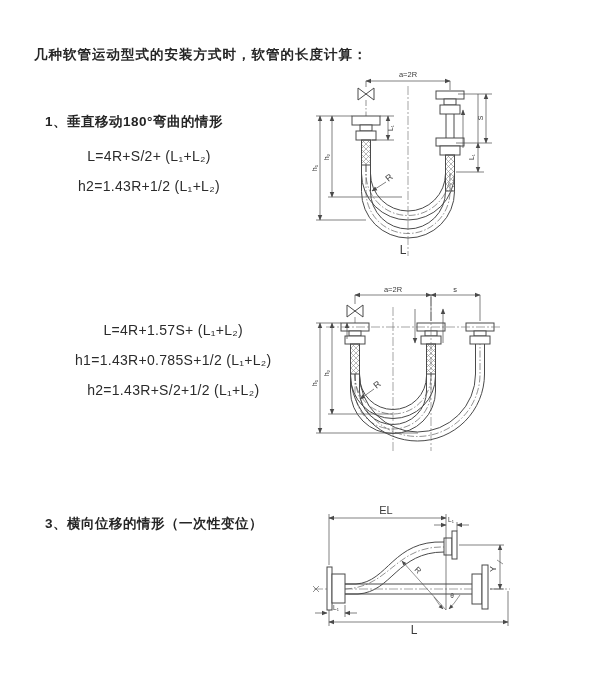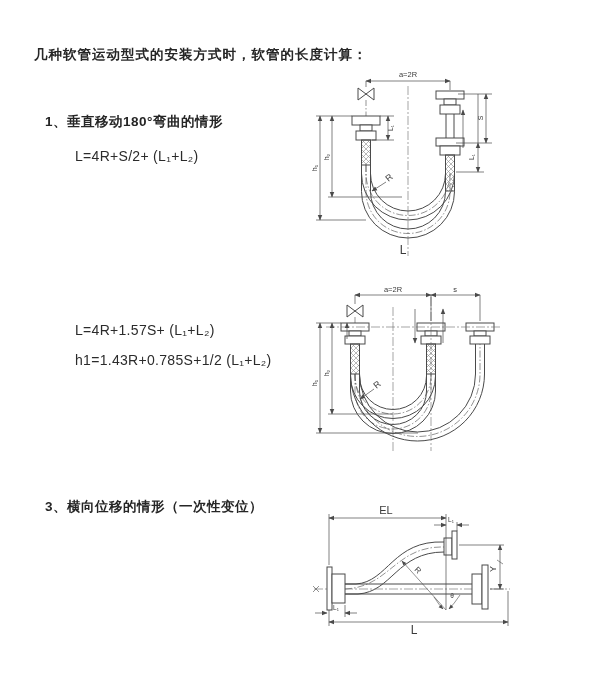--- a/index.html
+++ b/index.html
@@ -5,23 +5,23 @@
   html,body{margin:0;padding:0;}
   body{
     width:600px;height:675px;position:relative;background:#ffffff;
     font-family:"Liberation Sans", sans-serif;color:#2e2e2e;overflow:hidden;
   }
   .title{
     position:absolute;left:34px;top:20px;font-size:13.5px;font-weight:600;
     letter-spacing:1px;color:#262626;margin-top:26px;
   }
   .sec{position:absolute;left:45px;}
-  .sec1{top:101px;margin-top:12px;} .sec2{top:305px;} .sec3{top:498px;}
+  .sec1{top:101px;margin-top:12px;} .sec2{top:305px;} .sec3{top:515px;}
   .heading{font-size:13.5px;font-weight:600;color:#262626;letter-spacing:0.5px;height:18px;}
-  .formulas{margin:10px 0 0 30px;}
+  .formulas{margin:10px 0 0 30px;text-align:center;}
   .formula{font-size:14px;line-height:30px;color:#2b2b2b;letter-spacing:0.3px;white-space:pre;}
   .dwg{position:absolute;}
   .dwg1{left:306px;top:64px;}
   .dwg2{left:306px;top:283px;}
   .dwg3{left:298px;top:498px;}
   svg text{font-family:"Liberation Sans", sans-serif;fill:#3a3a3a;}
 </style>
 </head>
 <body>
 
@@ -35,27 +35,29 @@
     </pattern>
   </defs>
 </svg>
 
 <div class="title">几种软管运动型式的安装方式时，软管的长度计算：</div>
 
 <div class="sec sec1">
   <div class="heading">1、垂直移动180°弯曲的情形</div>
   <div class="formulas">
     <div class="formula">L=4R+S/2+ (L₁+L₂)</div>
+    <div class="formula">h2=1.43R+1/2 (L₁+L₂)</div>
   </div>
 </div>
 
 <div class="sec sec2">
   <div class="formulas">
     <div class="formula">L=4R+1.57S+ (L₁+L₂)</div>
     <div class="formula">h1=1.43R+0.785S+1/2 (L₁+L₂)</div>
+    <div class="formula">h2=1.43R+S/2+1/2 (L₁+L₂)</div>
   </div>
 </div>
 
 <div class="sec sec3">
   <div class="heading">3、横向位移的情形（一次性变位）</div>
   <div class="formulas">
   </div>
 </div>
 
 <svg class="dwg dwg1" width="292" height="202" viewBox="0 0 292 202">

